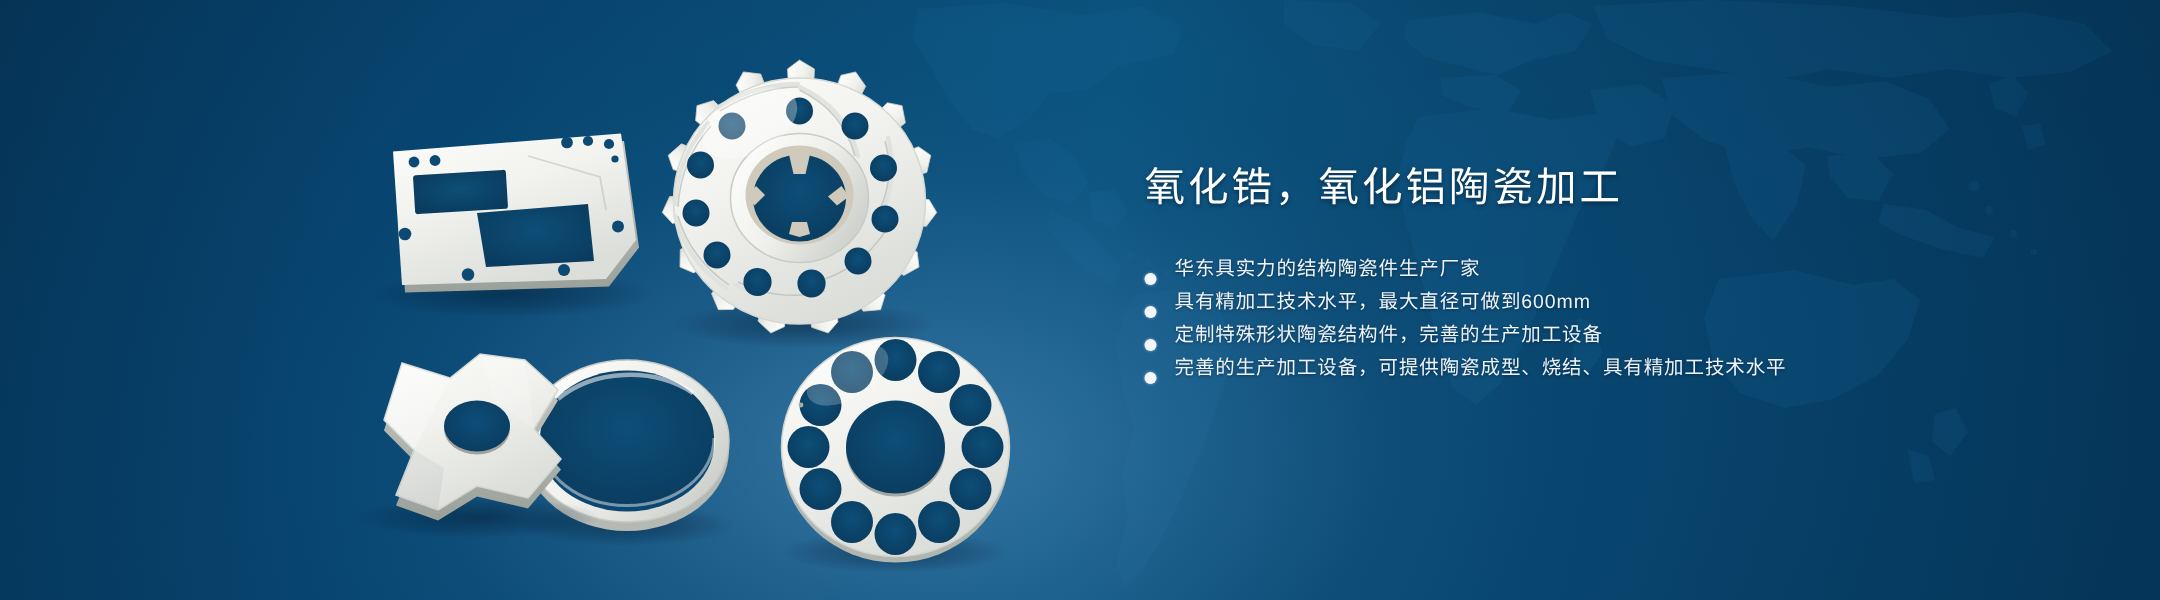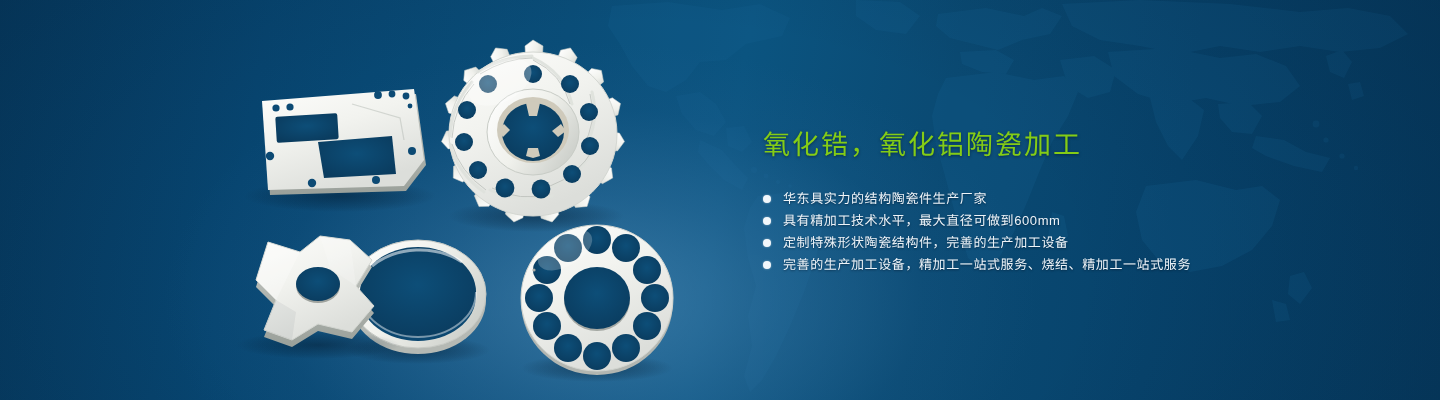--- a/index.html
+++ b/index.html
@@ -54,33 +54,32 @@
   .products { position:absolute; left:0; top:0; width:740px; height:400px; }
   .products svg { display:block; width:740px; height:400px; }
 
   
   .copy {
     position:absolute;
     left:763px; top:108px;
     width:620px;
   }
   .headline {
-    color:#84cc16;
+    color:#ffffff;
     font-size:27px;
     line-height:34px;
     letter-spacing:2px;
     font-weight:400;
     white-space:nowrap;
     text-shadow:0 1px 3px rgba(0,18,38,0.55);
-    margin-top:20px;
   }
   .bullets { margin-top:26px; }
   .bullet {
     display:flex;
-    align-items:center;
+    align-items:flex-end;
     height:22px;
     margin-bottom:0px;
   }
   .bullet + .bullet { margin-top:0px; }
   .dot {
     flex:0 0 auto;
     width:8px; height:8px;
     border-radius:50%;
     background:#f2f7fb;
     margin-right:12px;
@@ -406,18 +405,18 @@
       <div class="bullet">
         <span class="dot"></span>
         <span class="btext">具有精加工技术水平，最大直径可做到600mm</span>
       </div>
       <div class="bullet">
         <span class="dot"></span>
         <span class="btext">定制特殊形状陶瓷结构件，完善的生产加工设备</span>
       </div>
       <div class="bullet">
         <span class="dot"></span>
-        <span class="btext">完善的生产加工设备，精加工一站式服务、烧结、精加工一站式服务</span>
+        <span class="btext">完善的生产加工设备，可提供陶瓷成型、烧结、具有精加工技术水平</span>
       </div>
     </div>
   </div>
 
 </div>
 
 </body></html>

